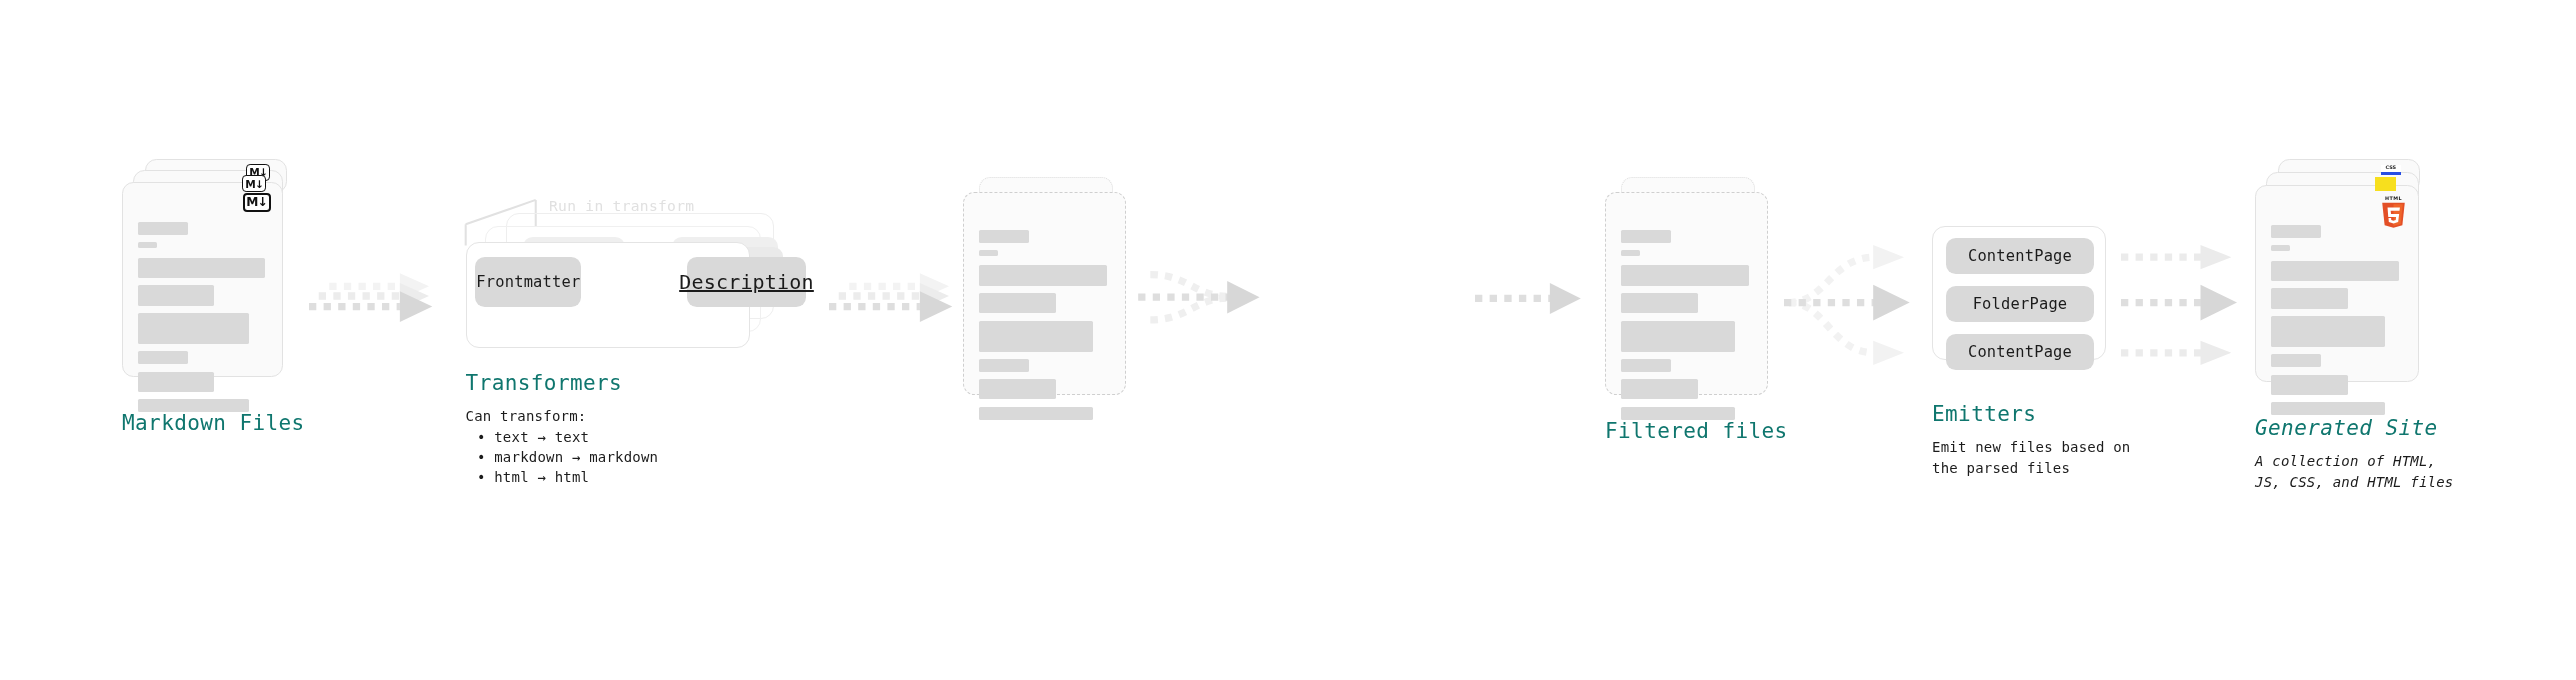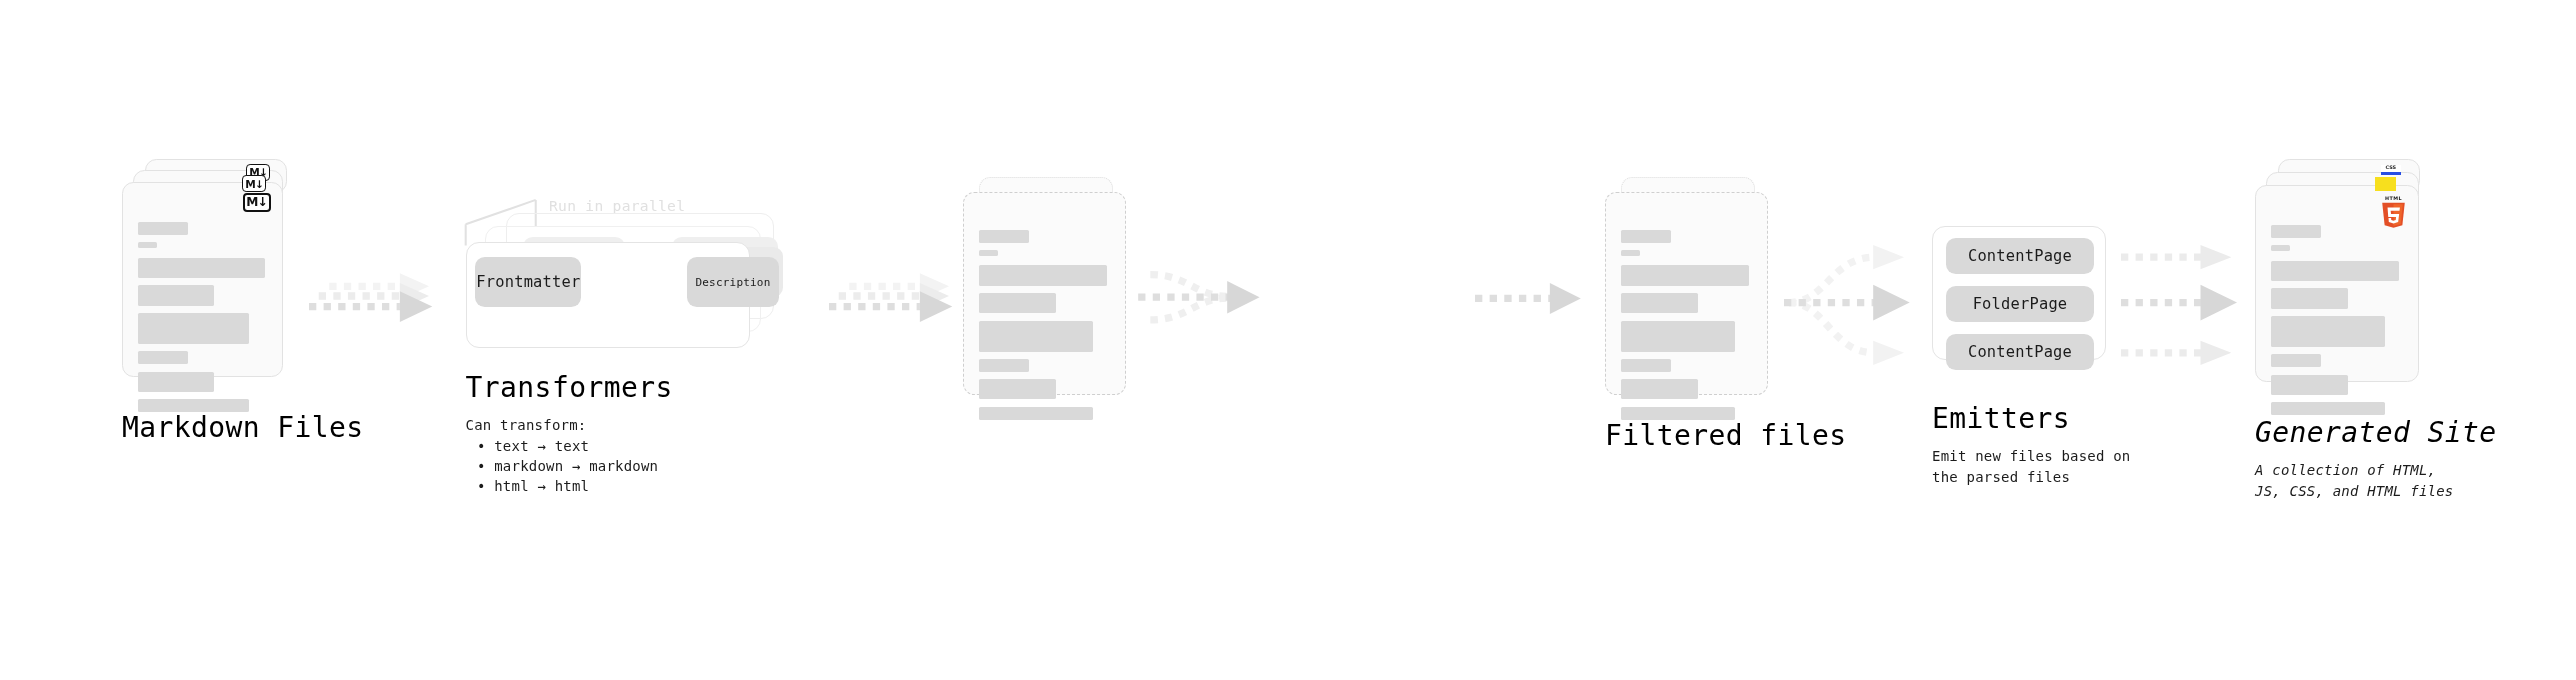--- a/index.html
+++ b/index.html
@@ -110,22 +110,22 @@
   }
   .chip.ghost1 { background: #e4e4e4; }
   .chip.ghost2 { background: #efefef; }
 
   
   .caption {
     position: absolute;
     white-space: nowrap;
   }
   .cap-title {
-    font-size: 28px;
-    color: #000000;
+    font-size: 21px;
+    color: #0f766e;
     letter-spacing: 0.4px;
     margin-bottom: 11.4px;
   }
   .cap-sub {
     font-size: 14px;
     color: #1c1c1c;
     line-height: 1.45;
     letter-spacing: 0.2px;
   }
   .cap-sub .bul { display: block; padding-left: 11.4px; }
@@ -192,21 +192,21 @@
       <path d="M112 16 L148 32 L112 48 Z" fill="#ececec"></path>
       <path d="M112 26 L152 45 L112 64 Z" fill="#d7d7d7"></path>
     </svg>
   </div>
 
   <div class="node" style="left:451px; top:195px;">
 
     <svg style="position:absolute; left:13px; top:0px;" width="106" height="57" viewBox="0 0 130 70">
       <path d="M2 62 L2 36 M2 36 L88 6 M88 6 L88 38" stroke="#e1e1e1" stroke-width="2.5" fill="none"></path>
     </svg>
-    <div class="parallel-label" style="left:98px; top:1.6px;">Run in parallel</div>
+    <div class="parallel-label" style="left:98px; top:1.6px;">Run in transform</div>
 
     <div class="group-box ghost" style="left:55px; top:18px; width:268px; height:106px;"></div>
     <div class="group-box ghost" style="left:34px; top:31px; width:276px; height:106px; border-color:#f0f0f0;"></div>
 
     <div class="chip ghost2" style="left:72px; top:42px; width:102px; height:50px;"></div>
     <div class="chip ghost2" style="left:221px; top:42px; width:106px; height:50px;"></div>
 
     <div class="chip ghost1" style="left:54px; top:52px; width:104px; height:50px; background:#eaeaea;"></div>
     <div class="chip ghost1" style="left:226px; top:52px; width:106px; height:50px; background:#eaeaea;"></div>
 
@@ -219,21 +219,21 @@
       <path d="M40 3  L50 8  L40 13 Z" fill="#ededed"></path>
       <path d="M40 21 L50 26 L40 31 Z" fill="#e6e6e6"></path>
       <path d="M40 41 L50 46 L40 51 Z" fill="#d6d6d6"></path>
     </svg>
 
     <div class="group-box" style="left:14.6px; top:47px; width:284px; height:106px;"></div>
 
     <div class="chip" style="left:24.4px; top:62px; width:106px; height:50px; font-size:15.4px;">
       <span>Frontmatter</span>
     </div>
-    <div class="chip" style="left:236px; top:62px; width:92px; height:50px; font-size:11px;">
+    <div class="chip" style="left:236px; top:62px; width:119px; height:50px; font-size:20px;text-decoration:underline;">
       <span>Description</span>
     </div>
 
     <div class="caption" style="left:14.6px; top:176px;">
       <div class="cap-title">Transformers</div>
       <div class="cap-sub">
         <span>Can transform:</span>
         <span class="bul">• text → text</span>
         <span class="bul">• markdown → markdown</span>
         <span class="bul">• html → html</span>

